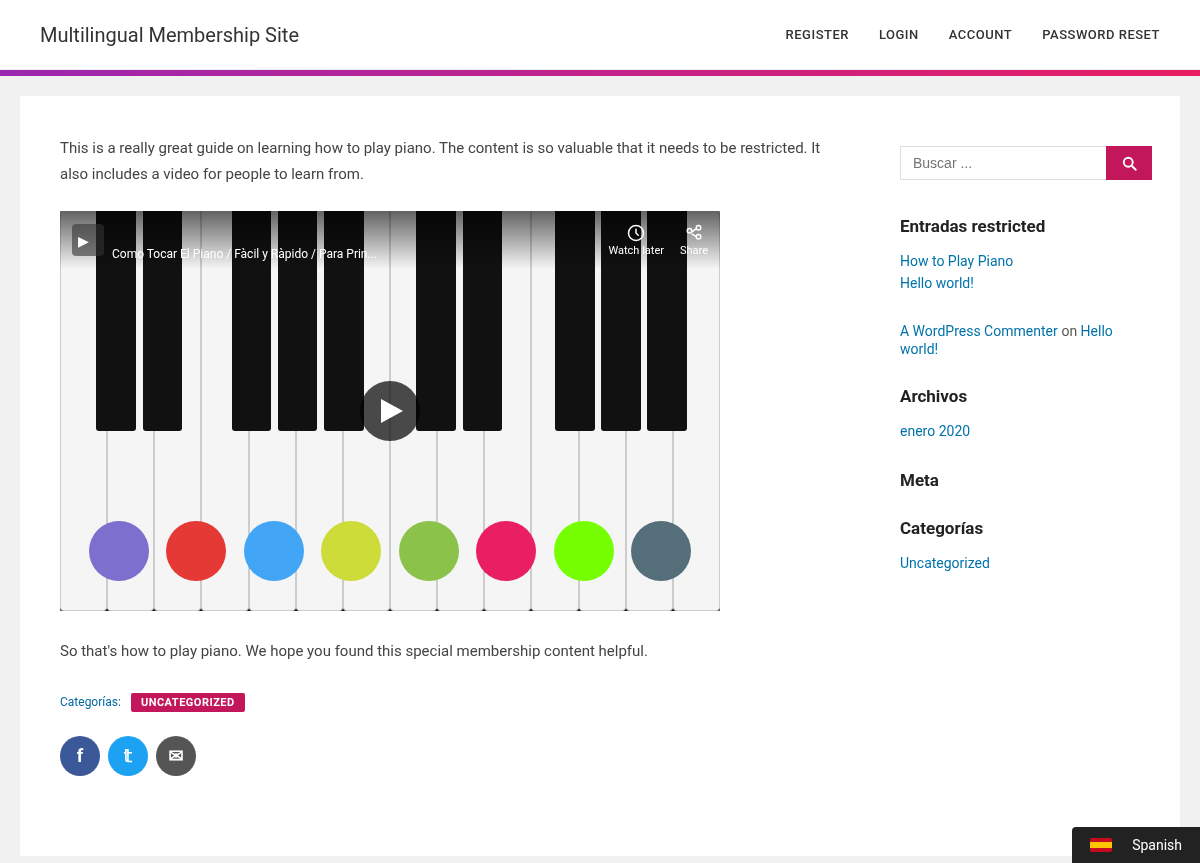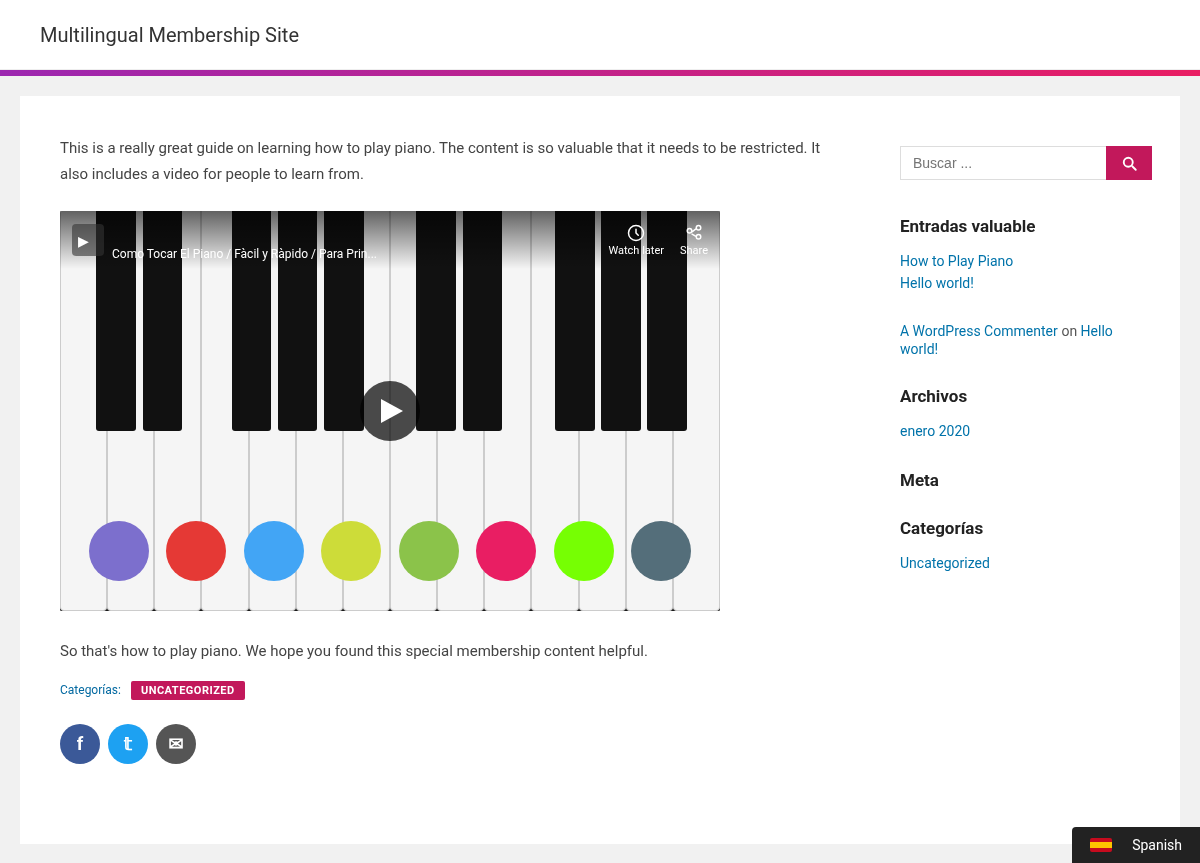--- a/index.html
+++ b/index.html
@@ -221,21 +221,21 @@
       border-bottom: 12px solid transparent;
       border-left: 22px solid #fff;
       margin-left: 4px;
     }
 
     
     #outro-text {
       font-size: 15px;
       line-height: 1.7;
       color: #444;
-      margin-bottom: 16px;
+      margin-bottom: 28px;
     }
 
     
     #categories-row {
       display: flex;
       align-items: center;
       gap: 10px;
       margin-bottom: 24px;
     }
 
@@ -380,20 +380,26 @@
     }
 
     .flag-stripe-red { background: #c60b1e; flex: 1; }
     .flag-stripe-yellow { background: #ffc400; flex: 1.2; }
   </style>
 </head>
 <body>
 
 <header id="header">
   <a id="site-title" href="#">Multilingual Membership Site</a>
+  <nav id="nav">
+    <a class="nav-link" href="#">REGISTER</a>
+    <a class="nav-link" href="#">LOGIN</a>
+    <a class="nav-link" href="#">ACCOUNT</a>
+    <a class="nav-link" href="#">PASSWORD RESET</a>
+  </nav>
 </header>
 
 <div id="accent-bar"></div>
 
 <div id="main-wrapper">
 
   <main id="content">
 
     <p id="intro-text">This is a really great guide on learning how to play piano. The content is so valuable that it needs to be restricted. It also includes a video for people to learn from.</p>
 
@@ -496,21 +502,21 @@
     <div id="search-widget">
       <input id="search-input" type="text" placeholder="Buscar ..." style="">
       <button id="search-button">
         <svg id="search-icon-svg" viewBox="0 0 24 24" xmlns="http://www.w3.org/2000/svg">
           <path d="M21 21l-4.35-4.35M17 11A6 6 0 1 1 5 11a6 6 0 0 1 12 0z" stroke="white" stroke-width="2.5" fill="none" stroke-linecap="round"></path>
         </svg>
       </button>
     </div>
 
     <div class="sidebar-section">
-      <h3 class="sidebar-section-title">Entradas valuable</h3>
+      <h3 class="sidebar-section-title">Entradas restricted</h3>
       <a class="sidebar-link" href="#">How to Play Piano</a>
       <a class="sidebar-link" href="#">Hello world!</a>
     </div>
 
     <div class="sidebar-section">
       <div class="sidebar-comment-entry">
         <span class="sidebar-commenter">A WordPress Commenter</span>
         <span class="sidebar-comment-on"> on </span>
         <a class="sidebar-link" style="display:inline;" href="#">Hello world!</a>
       </div>

